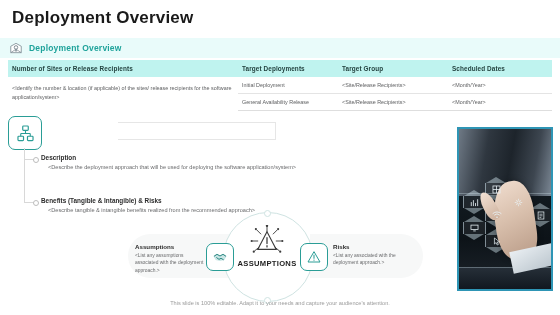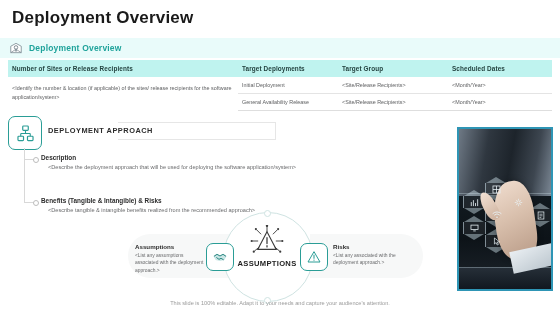--- a/index.html
+++ b/index.html
@@ -244,21 +244,20 @@
 
   <div class="app-icon-box">
     <svg viewBox="0 0 24 24" width="19" height="19">
       <rect x="8.5" y="2.5" width="7" height="5.5" rx="1" fill="none" stroke="#2a9d96" stroke-width="1.5"></rect>
       <rect x="2.5" y="15.5" width="7" height="5.5" rx="1" fill="none" stroke="#2a9d96" stroke-width="1.5"></rect>
       <rect x="14.5" y="15.5" width="7" height="5.5" rx="1" fill="none" stroke="#2a9d96" stroke-width="1.5"></rect>
       <path d="M12 8 L12 12 M6 12 L18 12 M6 12 L6 15.5 M18 12 L18 15.5" fill="none" stroke="#2a9d96" stroke-width="1.4"></path>
     </svg>
   </div>
   <div class="app-title-rule"></div>
-  <div class="app-title">DEPLOYMENT APPROACH</div>
 
   <div class="vline"></div>
   <div class="hline-desc"></div>
   <div class="hline-ben"></div>
   <div class="bullet b1"></div>
   <div class="bullet b2"></div>
 
   <div class="lbl-desc">Description</div>
   <div class="txt-desc">&lt;Describe the deployment approach that will be used for deploying the software application/system&gt;</div>
   <div class="lbl-ben">Benefits (Tangible &amp; Intangible) &amp; Risks</div>

